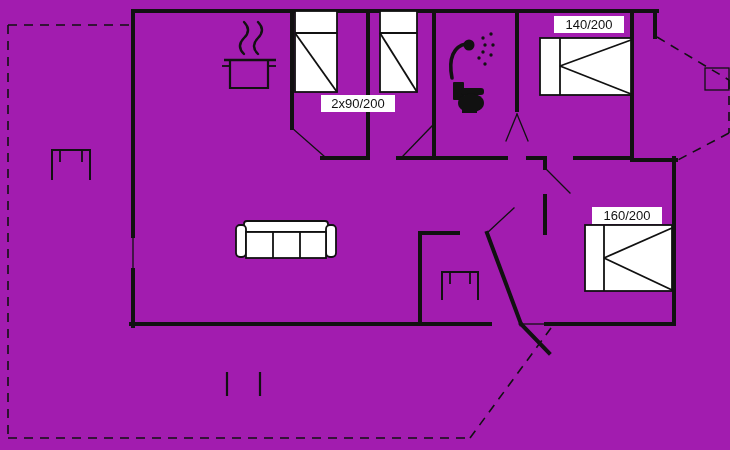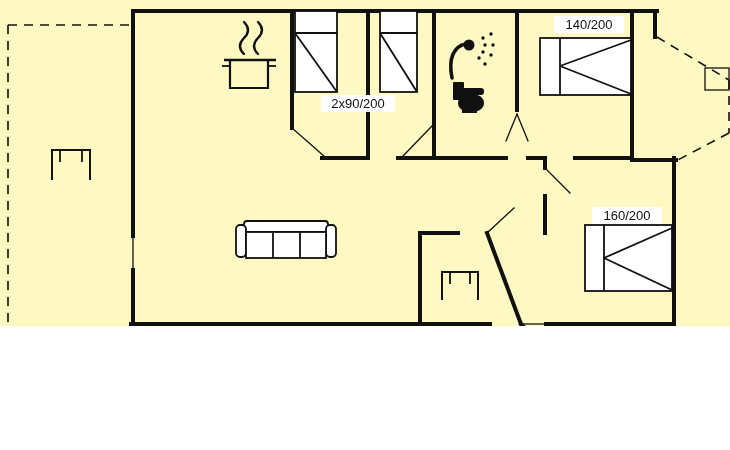--- a/index.html
+++ b/index.html
@@ -1,16 +1,16 @@
 <!DOCTYPE html>
 <html><head>
 <meta charset="utf-8">
 <style>
   html,body{margin:0;padding:0;background:#ffffff;}
-  .stage{position:relative;width:730px;height:326px;background:#fef9c3;overflow:hidden;
+  .stage{position:relative;width:730px;height:450px;background:#a21caf;overflow:hidden;
          font-family:"Liberation Sans", sans-serif;}
   svg{display:block}
   .wall{fill:none;stroke:#111;stroke-width:4;stroke-linecap:square;}
   .thin{fill:none;stroke:#111;stroke-width:1.3;stroke-linecap:square;}
   .dash{fill:none;stroke:#111;stroke-width:1.6;stroke-dasharray:9 7;stroke-linecap:butt;}
   .furn{fill:#fff;stroke:#111;stroke-width:1.8;}
   .furnline{fill:none;stroke:#111;stroke-width:1.8;}
   .furnbold{fill:none;stroke:#111;stroke-width:2.4;stroke-linecap:round;}
   .solidblack{fill:#111;stroke:none;}
   .labelbox{fill:#fff;stroke:none;}

